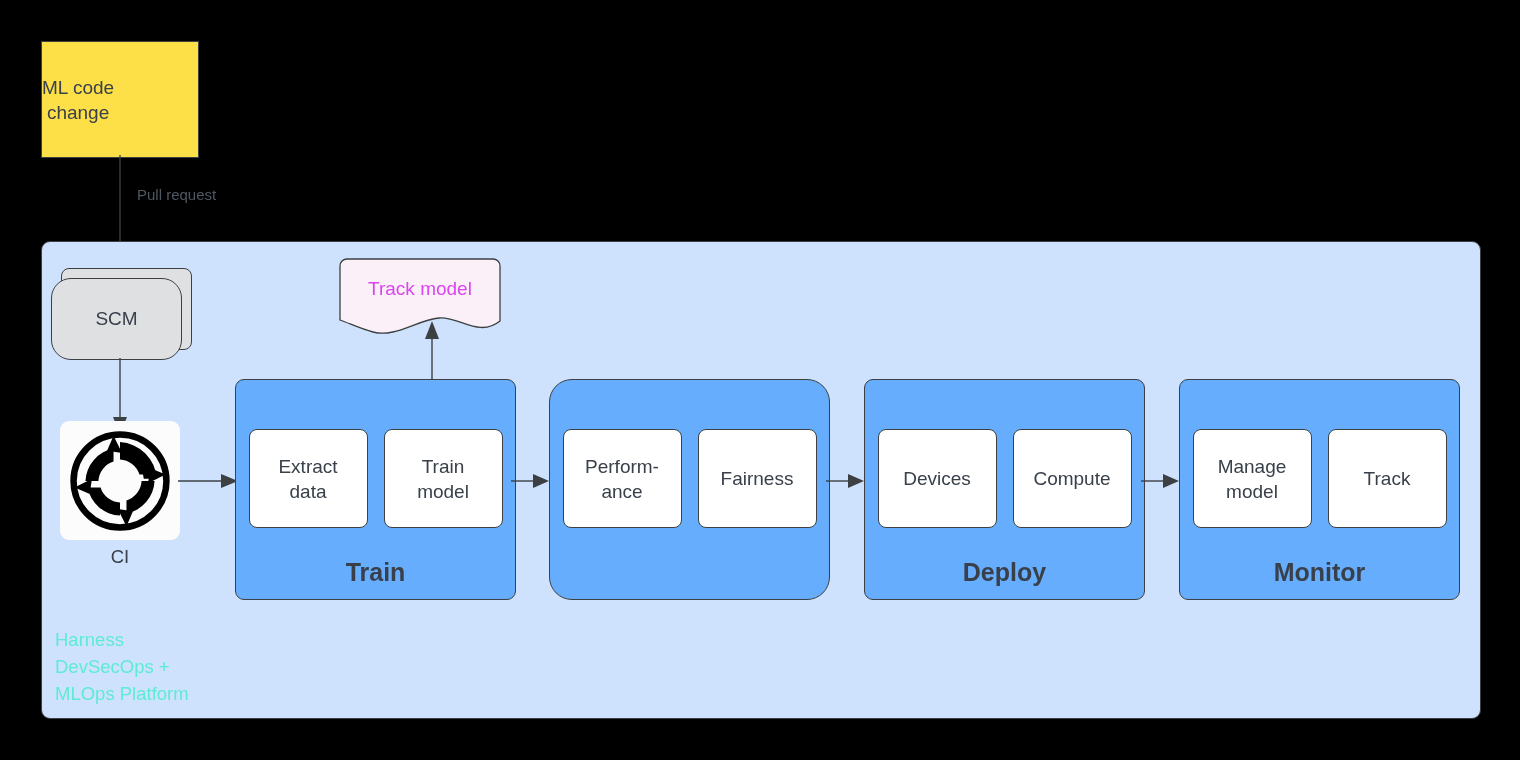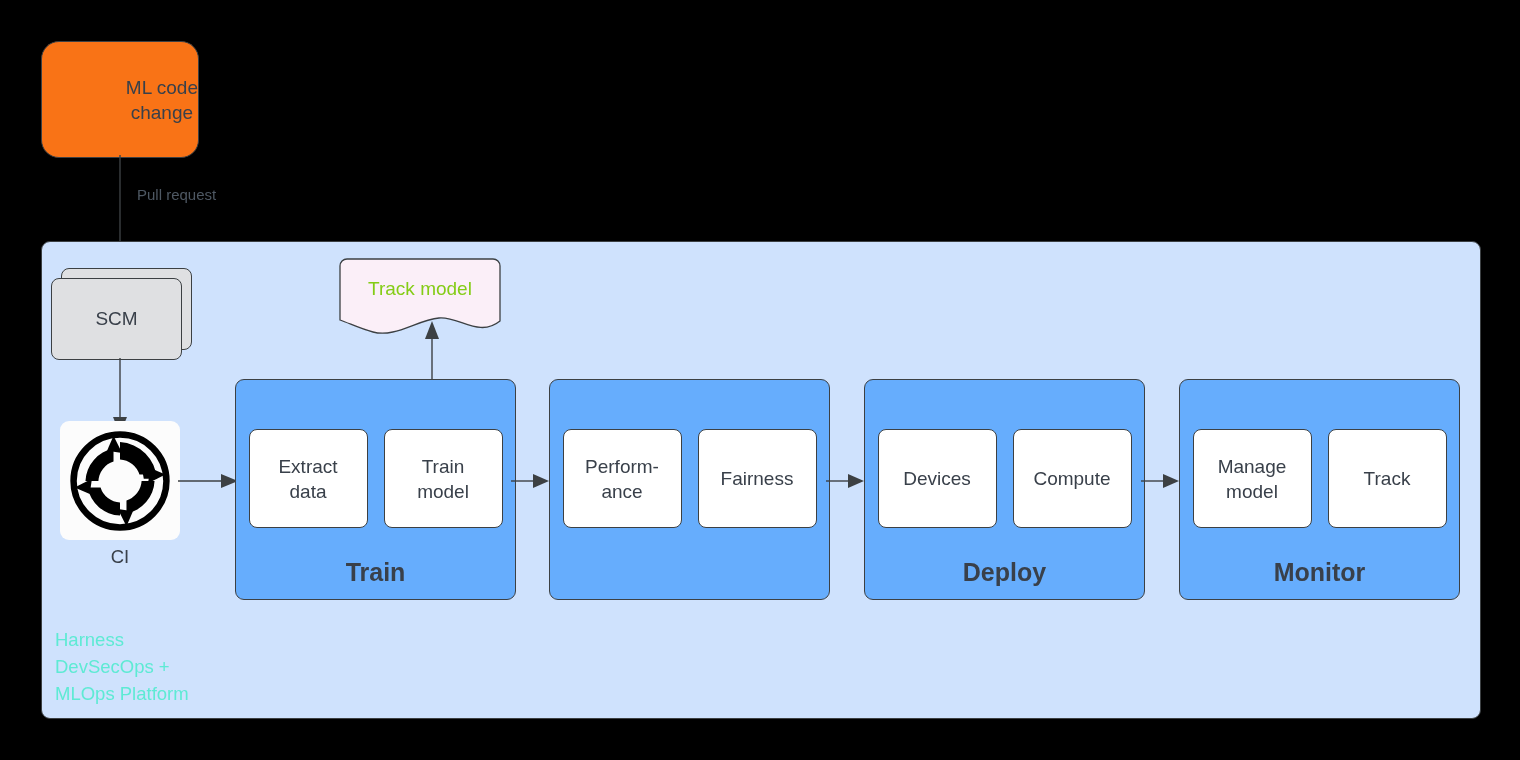--- a/index.html
+++ b/index.html
@@ -22,26 +22,26 @@
     height: 760px;
   }
 
   
   #ml-code-change {
     position: absolute;
     left: 41px;
     top: 41px;
     width: 158px;
     height: 117px;
-    background: #f97316;
+    background: #fde047;
     border: 1.4px solid #3c4043;
-    border-radius: 18px;
+    border-radius: 0;
     display: flex;
     align-items: center;
-    justify-content: flex-end;
+    justify-content: flex-start;
     box-sizing: border-box;
   }
   #ml-code-change .label {
     color: #39404a;
     font-size: 19px;
     line-height: 25px;
     text-align: center;
     white-space: pre-line;
   }
 
@@ -104,21 +104,21 @@
     box-sizing: border-box;
   }
   #scm-node .stack-front {
     position: absolute;
     left: 0px;
     top: 10px;
     width: 131px;
     height: 82px;
     background: #DFE0E2;
     border: 1.3px solid #3c4043;
-    border-radius: 8px;
+    border-radius: 20px;
     box-sizing: border-box;
     display: flex;
     align-items: center;
     justify-content: center;
   }
   #scm-node .label {
     color: #39404a;
     font-size: 19px;
   }
 
@@ -220,21 +220,21 @@
     left: 0;
     bottom: 12px;
     width: 100%;
     text-align: center;
     color: #39404a;
     font-size: 25px;
     font-weight: bold;
   }
 
   #stage-train    { left: 235px;  width: 281px; padding-left: 42px; }
-  #stage-evaluate { left: 549px;  width: 281px; }
+  #stage-evaluate { left: 549px;  width: 281px; border-radius: 23px; }
   #stage-deploy   { left: 864px;  width: 281px; }
   #stage-monitor  { left: 1179px; width: 281px; }
 
   .stage-connector {
     position: absolute;
     top: 466px;
     width: 40px;
     height: 30px;
   }
   #conn-train-evaluate    { left: 511px; }
@@ -302,21 +302,21 @@
     <polygon points="60,15 43,8 43,22" fill="#3c4043"></polygon>
   </svg>
 
   <svg id="track-model-doc" viewBox="0 0 162 77">
     <path d="M8,1 H154 A7,7 0 0 1 161,8 V63
              C140,80 120,58 100,60
              C78,62 56,80 34,74
              C22,71 12,66 1,62
              V8 A7,7 0 0 1 8,1 Z" fill="#FBEFF8" stroke="#3c4043" stroke-width="1.3"></path>
   </svg>
-  <div style="position:absolute;left:339px;top:278px;width:162px;text-align:center;color:#84cc16;font-size:19px;">Track model</div>
+  <div style="position:absolute;left:339px;top:278px;width:162px;text-align:center;color:#d946ef;font-size:19px;">Track model</div>
 
   <svg id="track-model-arrow" viewBox="0 0 40 64">
     <line x1="20" y1="64" x2="20" y2="17" stroke="#3c4043" stroke-width="1.4"></line>
     <polygon points="20,1 13,19 27,19" fill="#3c4043"></polygon>
   </svg>
 
   <div class="stage" id="stage-train">
     <div class="substeps">
       <div class="substep">Extract
 data</div>

